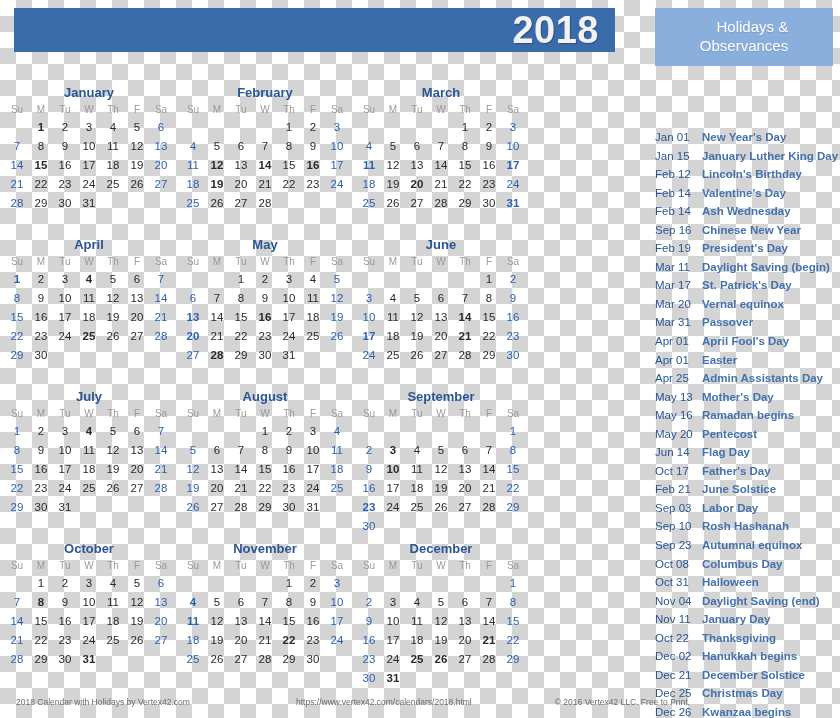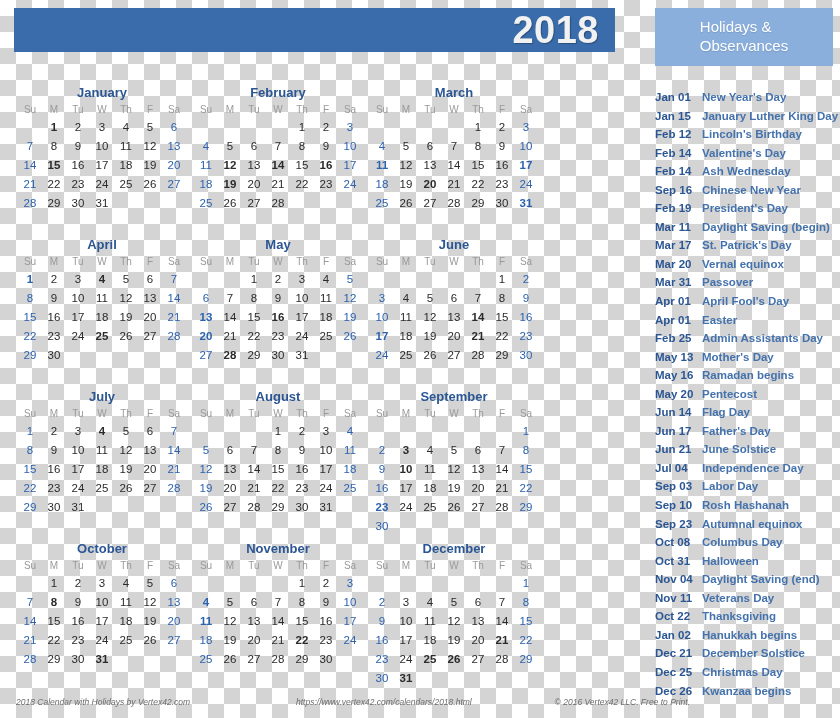--- a/index.html
+++ b/index.html
@@ -55,32 +55,32 @@
     position: absolute;
     left: 655px;
     top: 8px;
     width: 178px;
     height: 58px;
     background: #8aafdd;
     color: #ffffff;
     display: flex;
     align-items: center;
     justify-content: center;
-    text-align: left;
+    text-align: right;
     font-size: 15px;
     line-height: 1.25;
     font-weight: normal;
     box-sizing: border-box;
     text-shadow: 0 1px 1px rgba(0,0,0,0.12);
   }
 
   
   .months {
     position: absolute;
-    left: 14px;
+    left: 1px;
     top: 84px;
     width: 528px;
   }
   .month-row {
     display: flex;
   }
   .month {
     width: 213px;
     height: 152px;
     box-sizing: border-box;
@@ -130,39 +130,39 @@
   .holiday-row {
     display: flex;
     align-items: baseline;
     height: 18.55px;
     line-height: 18.55px;
     font-size: 11.5px;
     white-space: nowrap;
   }
   .holiday-date {
     color: #2b5694;
-    font-weight: bold;
+    font-weight: normal;
     width: 47px;
     flex: 0 0 47px;
+    margin-top: 40px;
   }
   .holiday-name {
     color: #4472ad;
     font-weight: bold;
   }
 
   
   .footer {
     position: absolute;
     left: 0;
     top: 697px;
     width: 700px;
     height: 16px;
     font-size: 8.5px;
     color: #6d6d6d;
-    font-style: italic;
   }
   .footer .f-left   { position: absolute; left: 16px;  top: 0; }
   .footer .f-center { position: absolute; left: 296px; top: 0; }
   .footer .f-right  { position: absolute; right: 10px; top: 0; margin-left: 40px; }
 </style>
 </head>
 <body>
 
 <div id="page">
 
@@ -1009,50 +1009,46 @@
       </div>
       <div class="holiday-row">
         <span class="holiday-date">Apr 01</span>
         <span class="holiday-name">April Fool's Day</span>
       </div>
       <div class="holiday-row">
         <span class="holiday-date">Apr 01</span>
         <span class="holiday-name">Easter</span>
       </div>
       <div class="holiday-row">
-        <span class="holiday-date">Feb 25</span>
+        <span class="holiday-date">Apr 25</span>
         <span class="holiday-name">Admin Assistants Day</span>
       </div>
       <div class="holiday-row">
         <span class="holiday-date">May 13</span>
         <span class="holiday-name">Mother's Day</span>
       </div>
       <div class="holiday-row">
         <span class="holiday-date">May 16</span>
         <span class="holiday-name">Ramadan begins</span>
       </div>
       <div class="holiday-row">
         <span class="holiday-date">May 20</span>
         <span class="holiday-name">Pentecost</span>
       </div>
       <div class="holiday-row">
         <span class="holiday-date">Jun 14</span>
         <span class="holiday-name">Flag Day</span>
       </div>
       <div class="holiday-row">
-        <span class="holiday-date">Jun 17</span>
+        <span class="holiday-date">Oct 17</span>
         <span class="holiday-name">Father's Day</span>
       </div>
       <div class="holiday-row">
-        <span class="holiday-date">Jun 21</span>
+        <span class="holiday-date">Feb 21</span>
         <span class="holiday-name">June Solstice</span>
-      </div>
-      <div class="holiday-row">
-        <span class="holiday-date">Jul 04</span>
-        <span class="holiday-name">Independence Day</span>
       </div>
       <div class="holiday-row">
         <span class="holiday-date">Sep 03</span>
         <span class="holiday-name">Labor Day</span>
       </div>
       <div class="holiday-row">
         <span class="holiday-date">Sep 10</span>
         <span class="holiday-name">Rosh Hashanah</span>
       </div>
       <div class="holiday-row">
@@ -1066,28 +1062,28 @@
       <div class="holiday-row">
         <span class="holiday-date">Oct 31</span>
         <span class="holiday-name">Halloween</span>
       </div>
       <div class="holiday-row">
         <span class="holiday-date">Nov 04</span>
         <span class="holiday-name">Daylight Saving (end)</span>
       </div>
       <div class="holiday-row">
         <span class="holiday-date">Nov 11</span>
-        <span class="holiday-name">Veterans Day</span>
+        <span class="holiday-name">January Day</span>
       </div>
       <div class="holiday-row">
         <span class="holiday-date">Oct 22</span>
         <span class="holiday-name">Thanksgiving</span>
       </div>
       <div class="holiday-row">
-        <span class="holiday-date">Jan 02</span>
+        <span class="holiday-date">Dec 02</span>
         <span class="holiday-name">Hanukkah begins</span>
       </div>
       <div class="holiday-row">
         <span class="holiday-date">Dec 21</span>
         <span class="holiday-name">December Solstice</span>
       </div>
       <div class="holiday-row">
         <span class="holiday-date">Dec 25</span>
         <span class="holiday-name">Christmas Day</span>
       </div>

